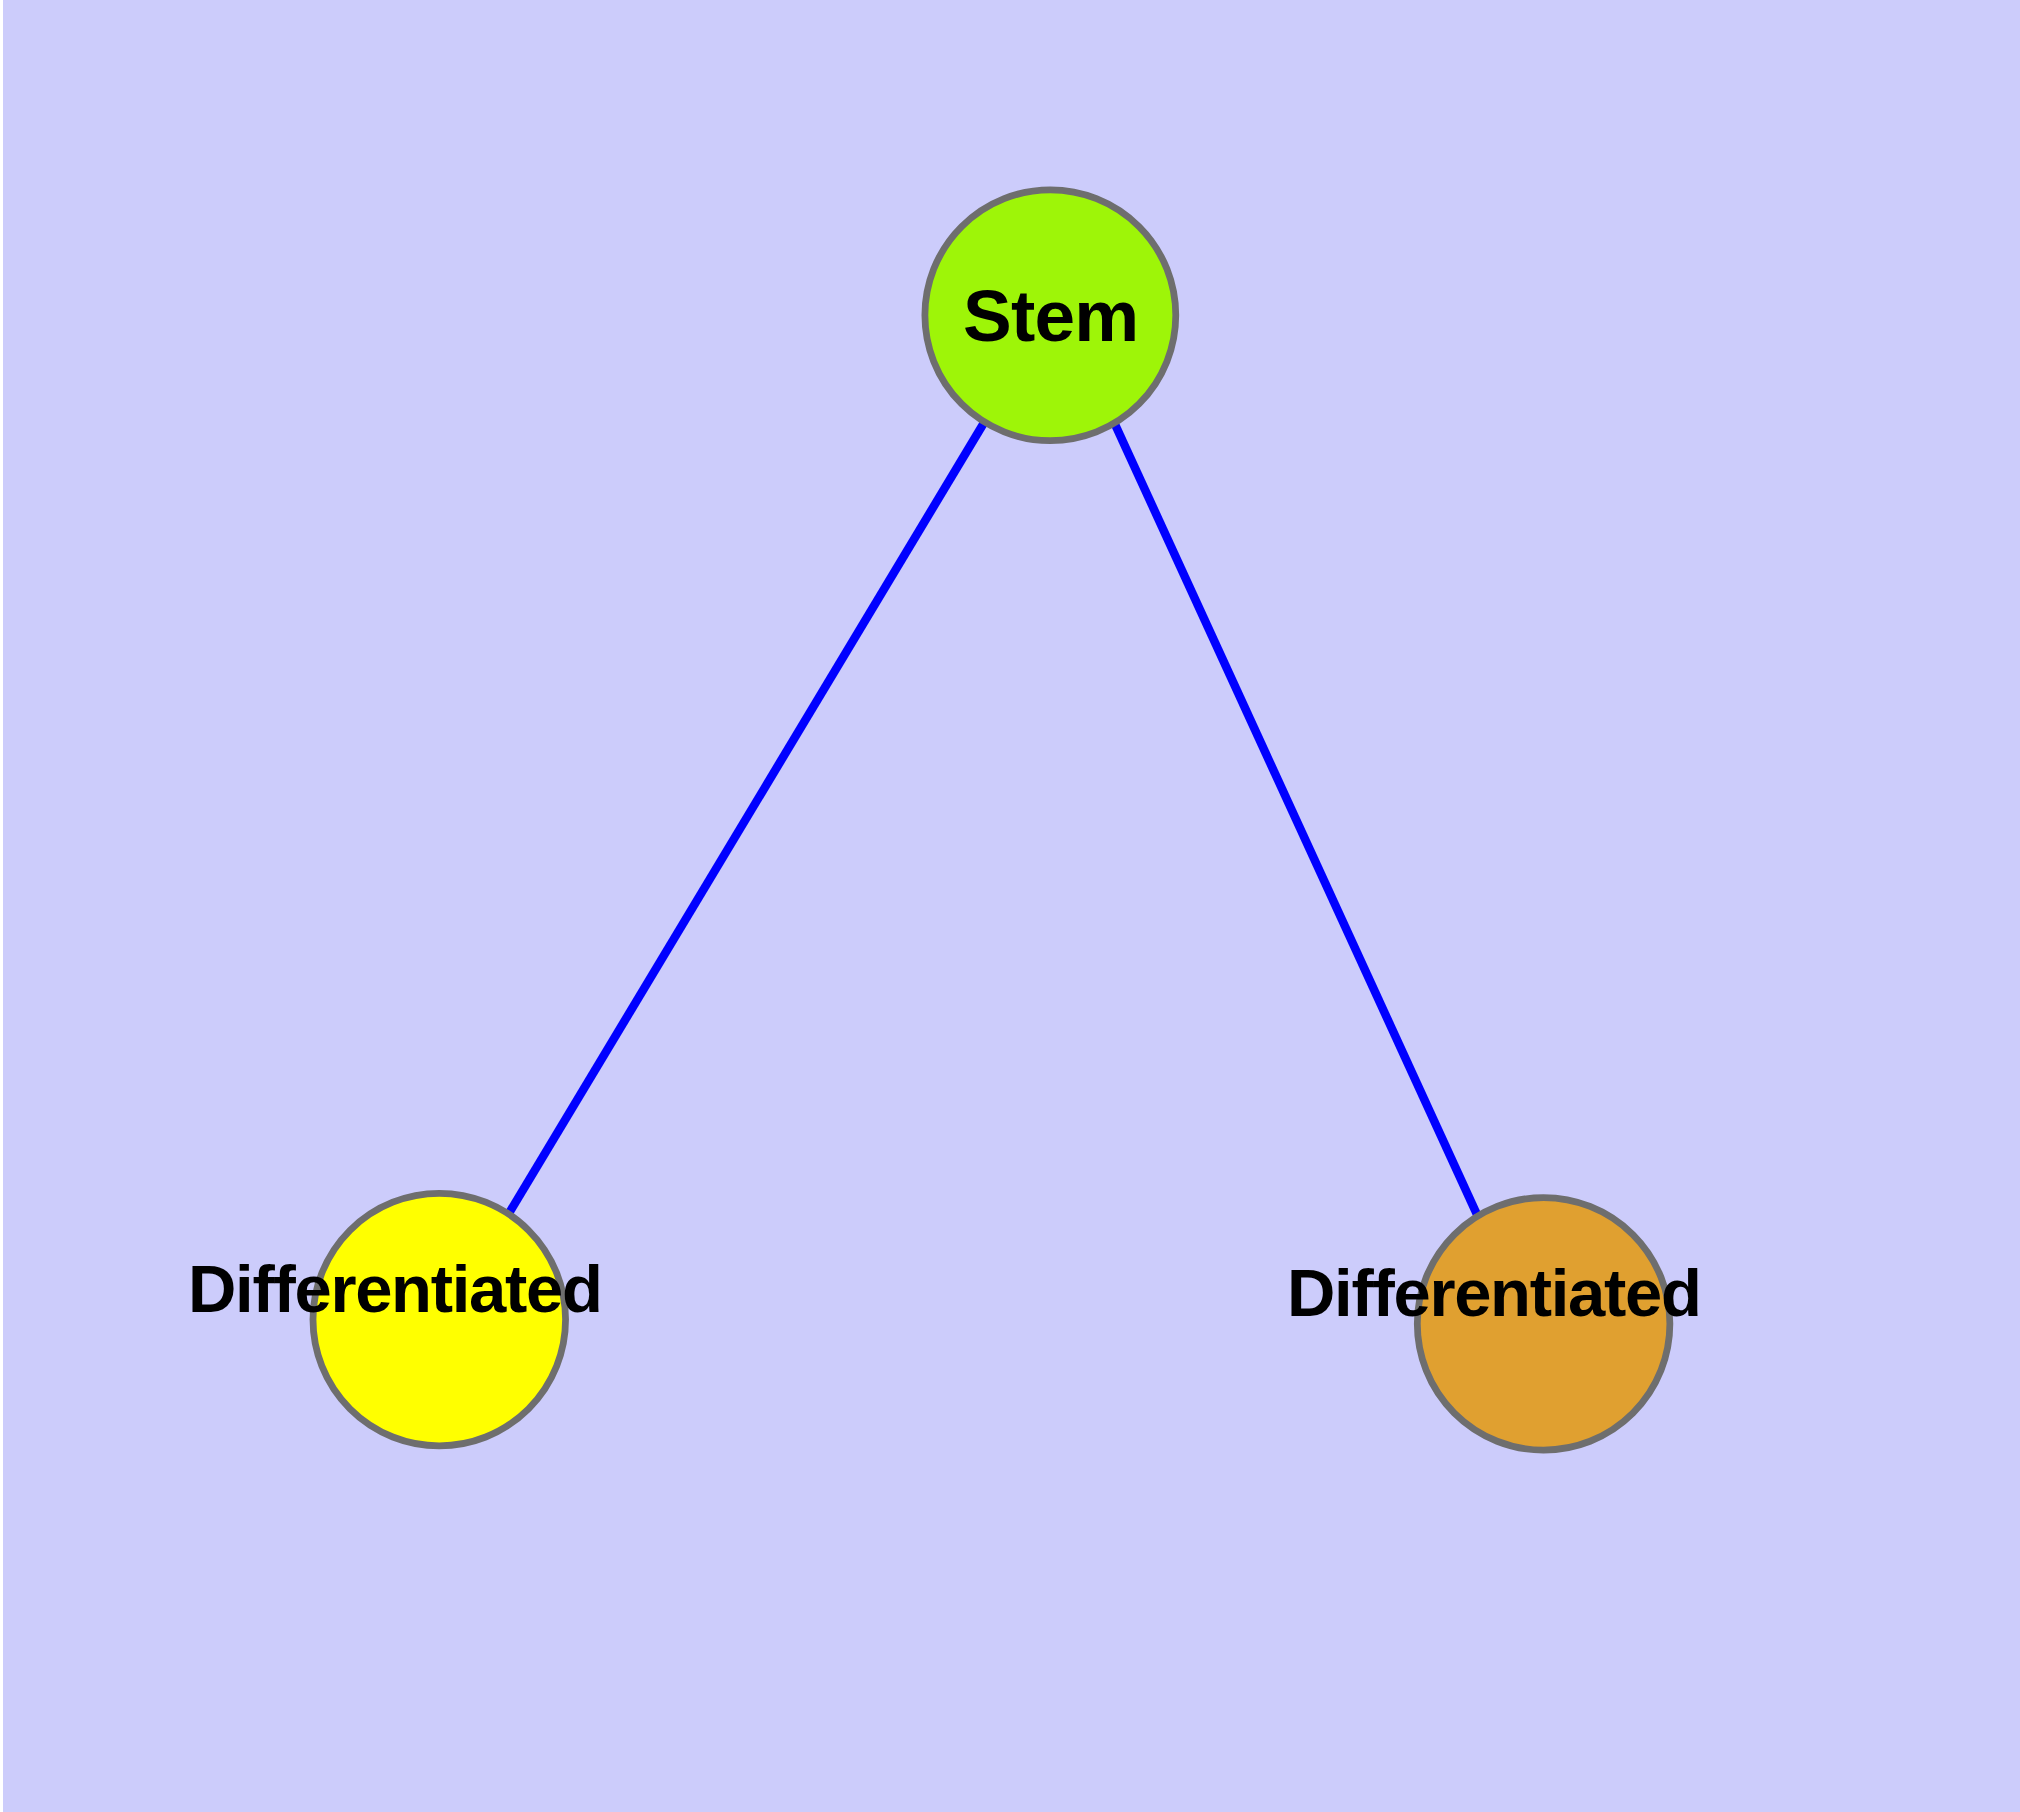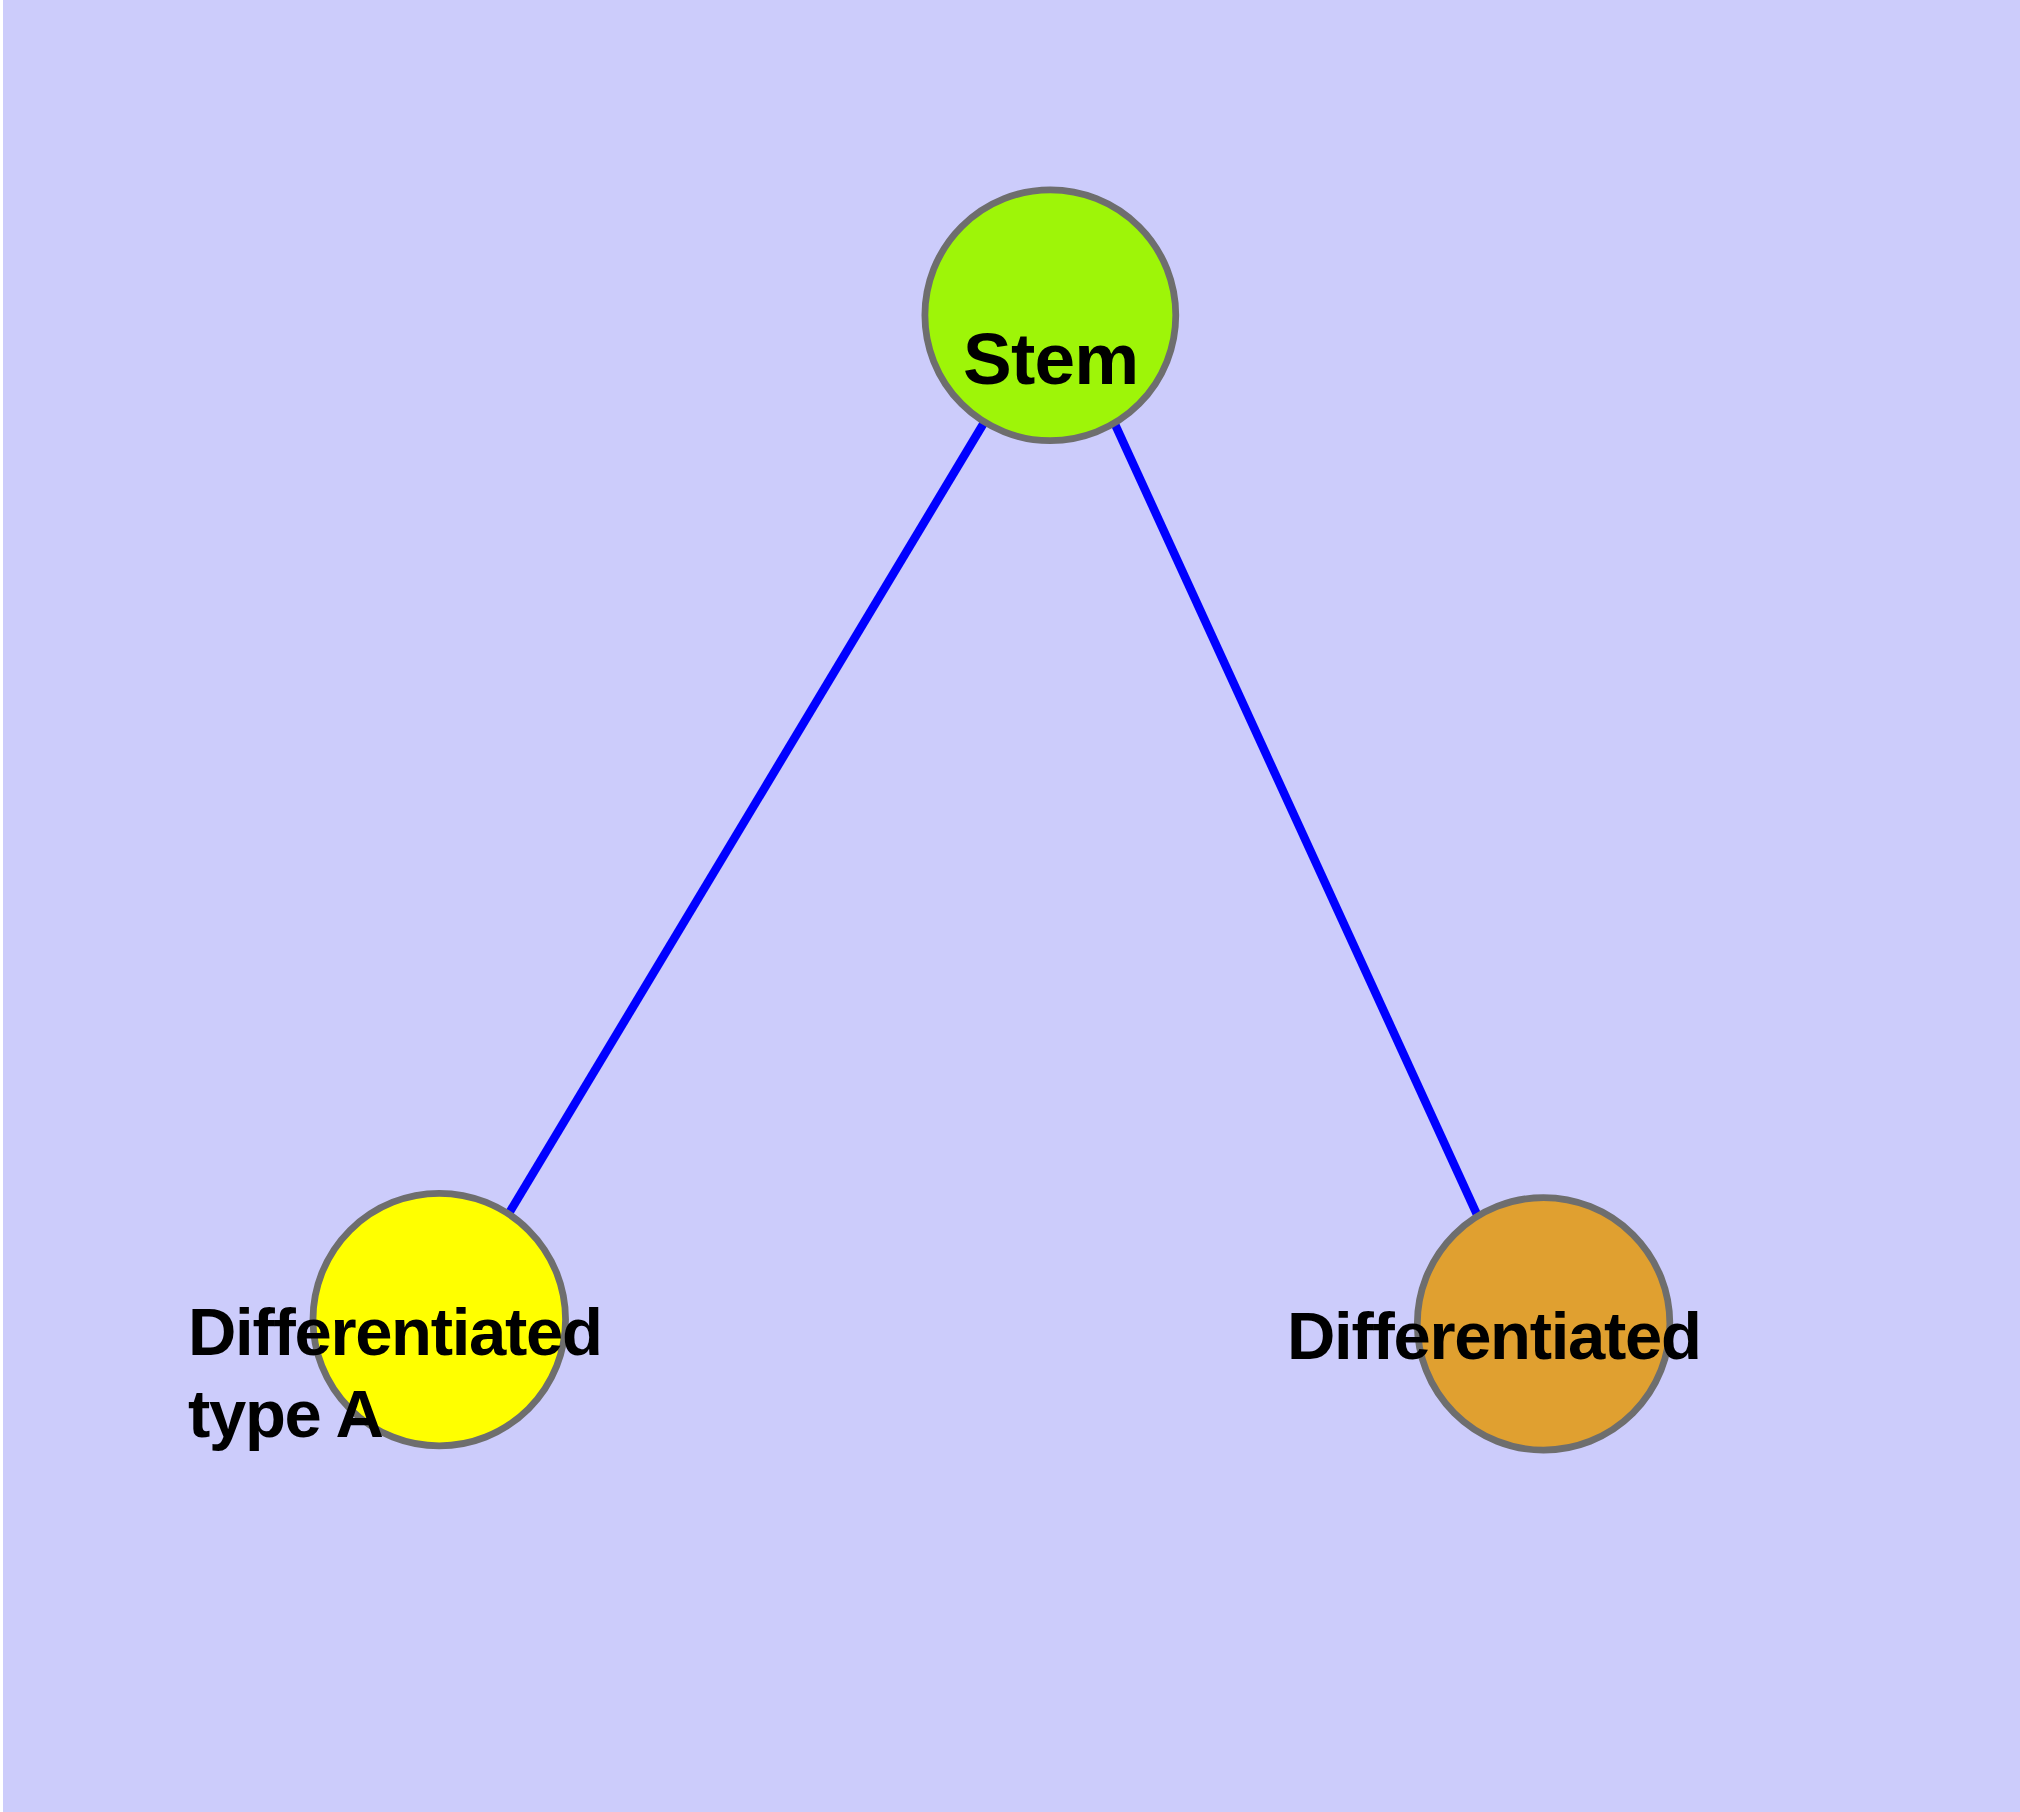--- a/index.html
+++ b/index.html
@@ -26,27 +26,26 @@
   }
   #graph-svg {
     position: absolute;
     left: 0;
     top: 0;
     width: 2021px;
     height: 1812px;
   }
   .node-label {
     position: absolute;
-    text-align: left;
+    text-align: right;
     color: #000000;
     font-weight: bold;
     line-height: 1.22;
     white-space: pre;
     pointer-events: none;
-    margin-top: 43px;
     -webkit-font-smoothing: antialiased;
   }
   .label-stem {
     font-size: 73px;
     letter-spacing: -0.8px;
   }
   .label-leaf {
     font-size: 67px;
     letter-spacing: -1.3px;
   }
@@ -64,17 +63,17 @@
       </g>
     <g id="nodes-group">
         <circle cx="1239" cy="372" r="148" fill="#9ef508" stroke="#6e6e6e" stroke-width="8"></circle>
         <circle cx="518" cy="1557" r="149" fill="#ffff00" stroke="#6e6e6e" stroke-width="8"></circle>
         <circle cx="1821" cy="1562" r="149" fill="#e0a030" stroke="#6e6e6e" stroke-width="8"></circle>
       </g>
   </svg>
 
   <div id="labels-layer">
       <div class="node-label label-stem" style="left: 963px; top: 271px;"><div>Stem</div></div>
-      <div class="node-label label-leaf" style="left: 188px; top: 1248px;"><div>Differentiated</div><div>type A</div></div>
+      <div class="node-label label-leaf" style="left: 188px; top: 1248px;"><div>Differentiated</div></div>
       <div class="node-label label-leaf" style="left: 1287px; top: 1252px;"><div>Differentiated</div></div>
     </div>
 </div>
 
 
 </body></html>

